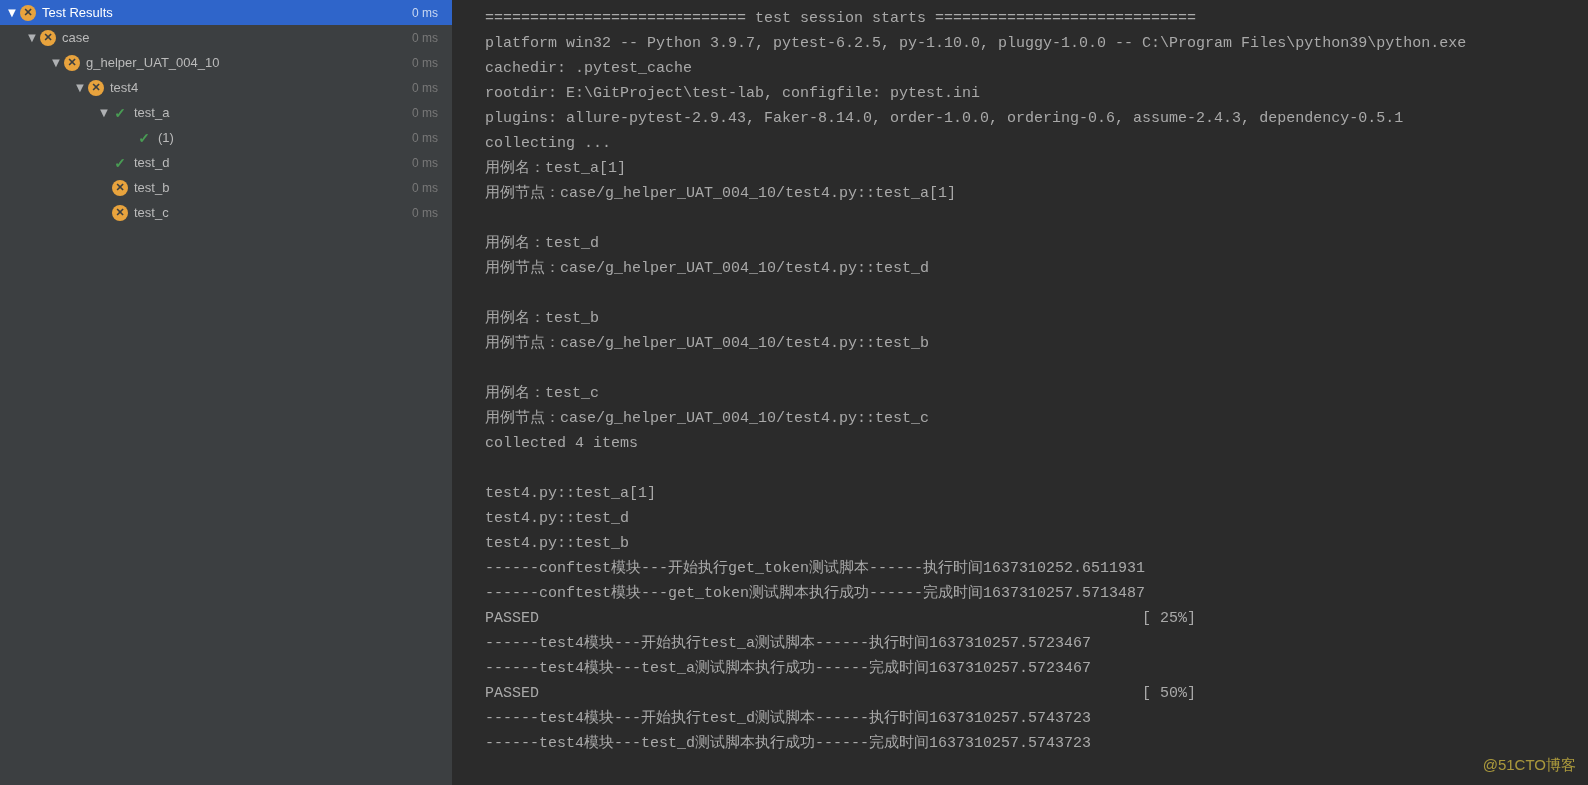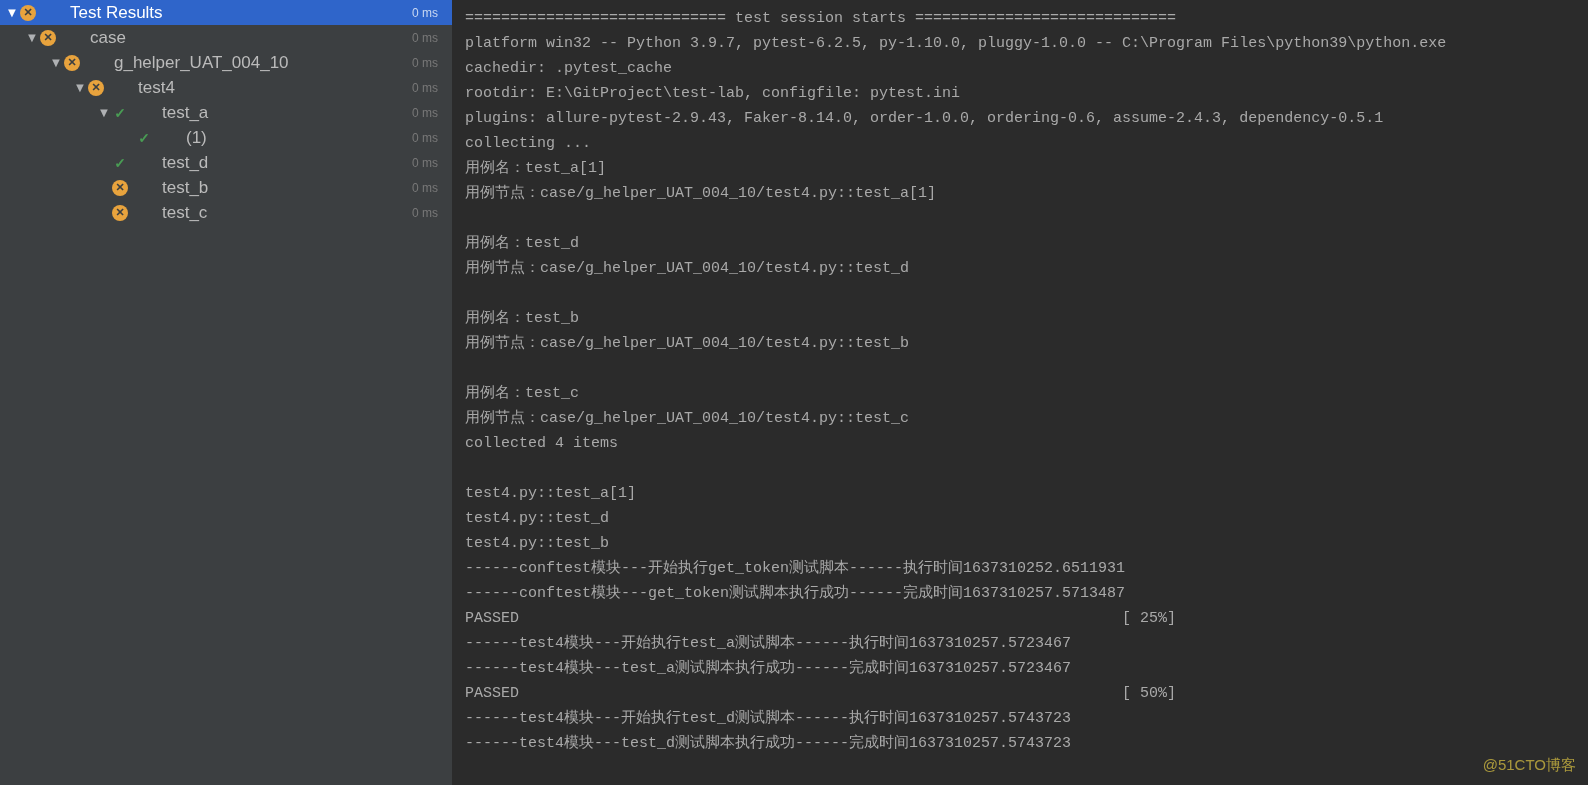--- a/index.html
+++ b/index.html
@@ -64,27 +64,27 @@
 .status-fail {
   background: #e8a33d;
   color: #3c3f41;
 }
 .status-pass {
   color: #499c54;
   background: none;
   font-size: 14px;
   font-weight: bold;
 }
-.label { font-size: 17px; margin-left: 28px; }
+.label { font-size: 13px; }
 .tree-row.selected .label { color: #fff; }
 
 .console {
   flex: 1;
   background: #2b2b2b;
-  padding: 6px 10px 6px 12px;
+  padding: 6px 10px 6px 32px;
   font-family: "Consolas", "Courier New", monospace;
   font-size: 15px;
   line-height: 25px;
   color: #a9a9a9;
   white-space: pre;
   overflow: hidden;
 }
 .watermark {
   position: absolute;
   right: 12px;

